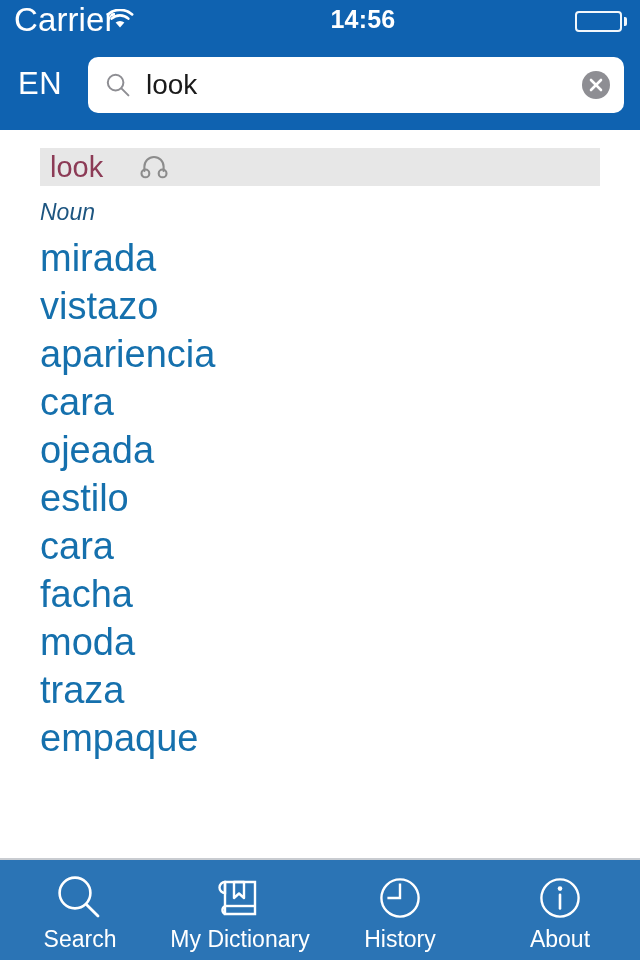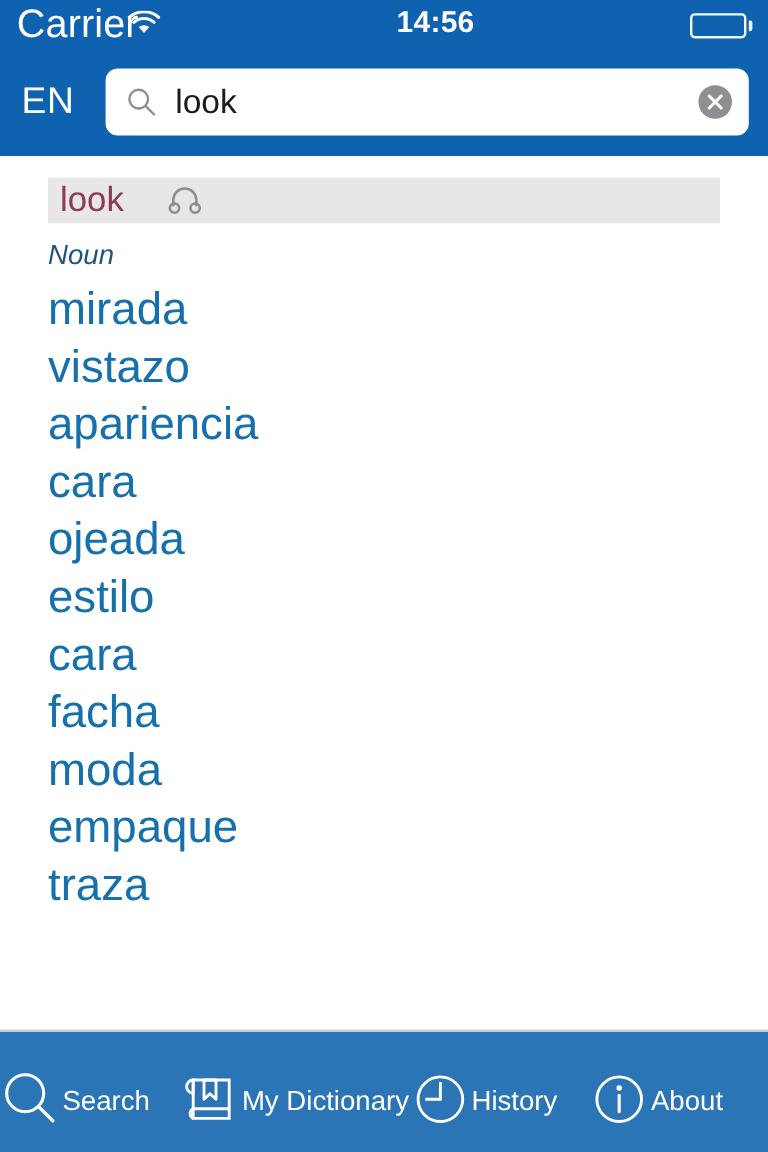--- a/index.html
+++ b/index.html
@@ -189,21 +189,21 @@
     left: 0; top: 860px;
     width: 640px;
     height: 100px;
     background: #2b74b5;
     display: flex;
   }
   .tab {
     flex: 1 1 25%;
     position: relative;
     display: flex;
-    flex-direction: row;
+    flex-direction: column;
     align-items: center;
     justify-content: flex-start;
     padding-top: 12px;
     box-sizing: border-box;
   }
   .tab-icon {
     width: 52px; height: 52px;
     display: block;
   }
   .tab-label {
@@ -271,22 +271,22 @@
     <div class="wordlist">
       <div class="word-item">mirada</div>
       <div class="word-item">vistazo</div>
       <div class="word-item">apariencia</div>
       <div class="word-item">cara</div>
       <div class="word-item">ojeada</div>
       <div class="word-item">estilo</div>
       <div class="word-item">cara</div>
       <div class="word-item">facha</div>
       <div class="word-item">moda</div>
+      <div class="word-item">traza</div>
       <div class="word-item">empaque</div>
-      <div class="word-item">traza</div>
     </div>
   </div>
 
   <div class="tabbar-sep"></div>
   <div class="tabbar">
 
     <div class="tab">
       <span class="tab-icon">
         <svg viewBox="0 0 52 52" width="52" height="52" aria-hidden="true">
           <circle cx="21" cy="21" r="15.4" stroke="#ffffff" stroke-width="2.6" fill="none"></circle>

